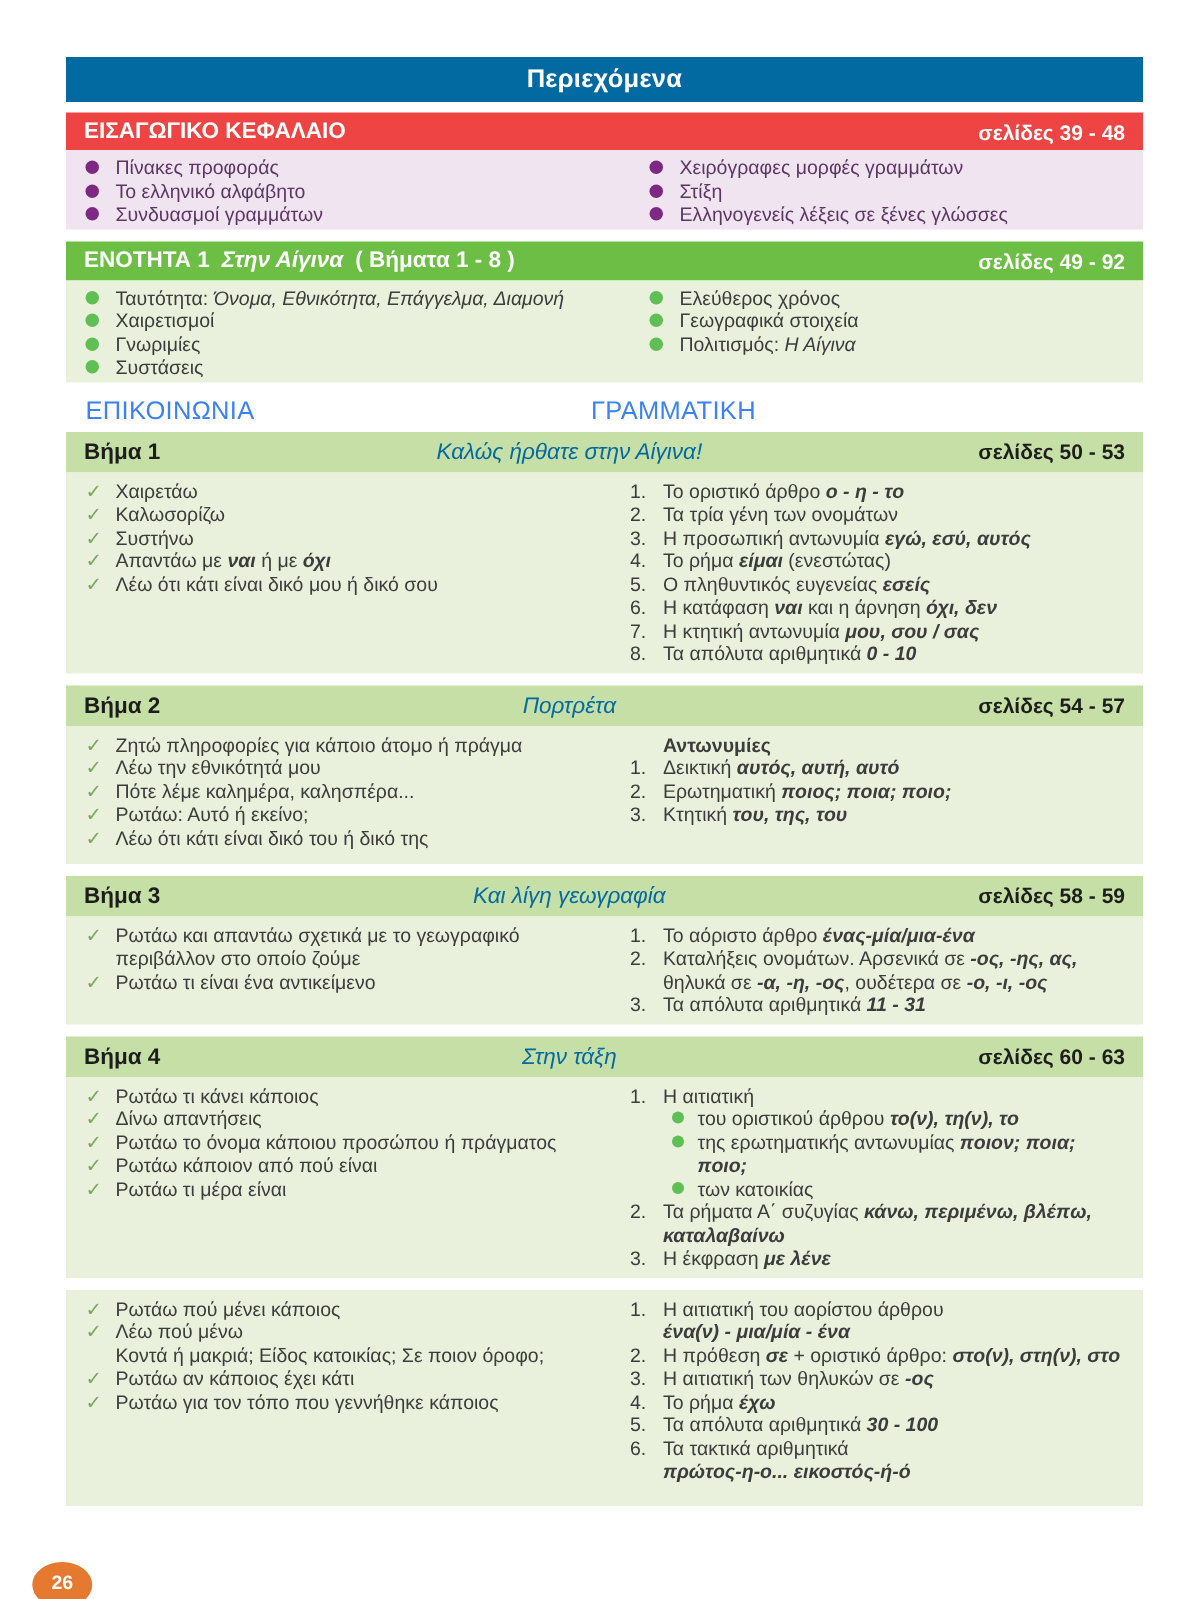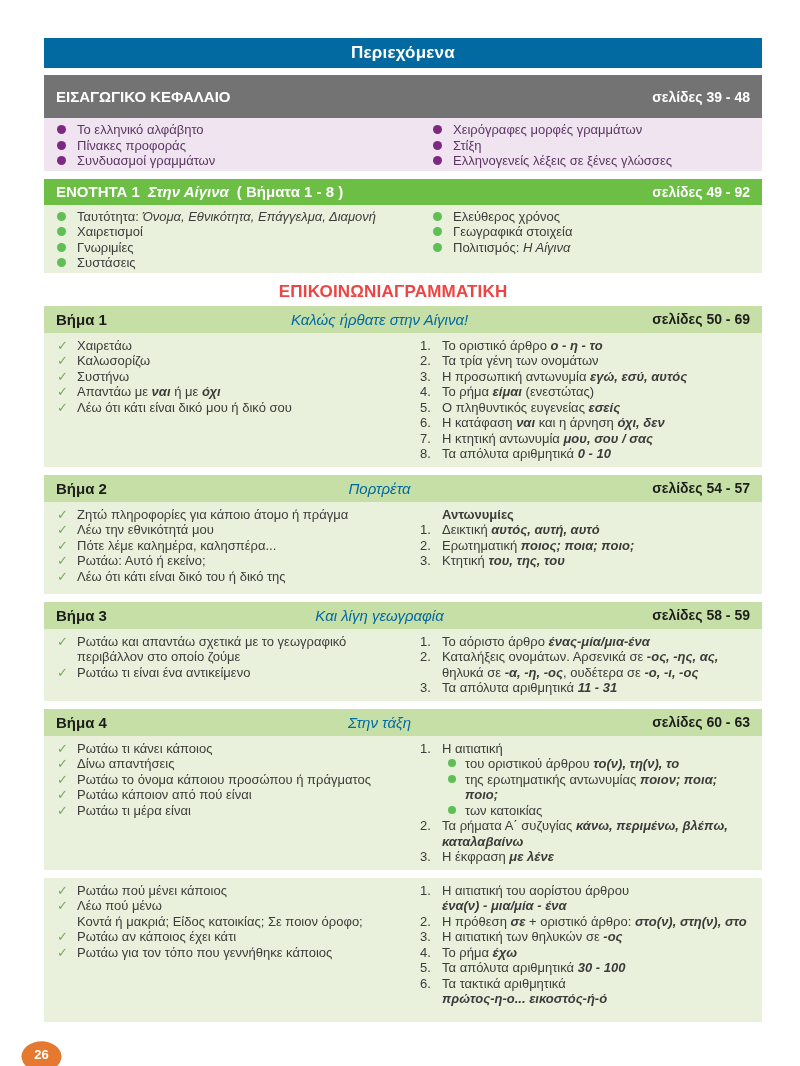--- a/index.html
+++ b/index.html
@@ -13,21 +13,21 @@
   
   .title-bar{
     height:30px;background:#0369a1;display:flex;align-items:center;justify-content:center;
     margin-bottom:7px;
   }
   .title-bar span{color:#ffffff;font-weight:bold;font-size:17px;letter-spacing:.2px;}
 
   
   .bar{display:flex;align-items:center;justify-content:space-between;padding:0 12px;}
   .bar .pages{color:#ffffff;font-weight:bold;font-size:14px;white-space:nowrap;}
-  .bar-purple{background:#737373;height:43px;}
+  .bar-purple{background:#ef4444;height:25px;}
   .bar-green{background:#6cbe45;height:26px;}
   .bar .h{color:#ffffff;font-weight:bold;font-size:15px;display:flex;align-items:baseline;gap:8px;}
   .bar .h .it{font-style:italic;font-weight:bold;}
   .bar .h .rng{font-weight:bold;font-style:normal;}
 
   
   .sec-body{display:flex;padding:4px 0 2px 0;box-sizing:border-box;}
   .body-purple{background:#efe4f0;color:#5c3663;min-height:50px;margin-bottom:8px;}
   .body-green{background:#e9f1dc;min-height:64px;margin-bottom:6px;}
   .colL{width:376px;flex:none;}
@@ -35,21 +35,21 @@
   ul.blist{list-style:none;margin:0;padding:0;font-size:13px;line-height:15.5px;}
   ul.blist li{display:flex;gap:11px;padding:0 0 0 13px;align-items:flex-start;}
   .blt{width:9px;height:9px;border-radius:50%;margin-top:3px;flex:none;}
   .blt-purple{background:#7d2983;}
   .blt-green{background:#5fbe54;}
   .body-purple ul.blist{color:#5c3663;}
 
   
   .col-heads{display:flex;height:26px;align-items:center;margin:2px 0 1px 0;}
   .col-heads .chL{width:350px;flex:none;padding-left:13px;box-sizing:border-box;}
-  .col-heads span{font-weight:bold;font-size:17px;color:#ef4444;letter-spacing:.2px;text-align:right;}
+  .col-heads span{font-weight:normal;font-size:17px;color:#3b82f6;letter-spacing:.2px;}
 
   
   .step{margin-bottom:8px;}
   .step-head{
     background:#c5dfa6;height:27px;display:flex;align-items:center;padding:0 12px;text-align:center;
   }
   .step-head .lbl{font-weight:bold;font-size:15px;color:#1d1d1b;}
   .step-head .ttl{font-style:italic;font-size:15px;color:#0369a1;margin-left:0;flex:1;}
   .step-head .pages{font-weight:bold;font-size:14px;color:#1d1d1b;white-space:nowrap;}
   .step-body{background:#e9f1dc;display:flex;padding:5px 0;box-sizing:border-box;}
@@ -89,25 +89,25 @@
 
   <section>
     <div class="bar bar-purple">
       <span class="h">ΕΙΣΑΓΩΓΙΚΟ ΚΕΦΑΛΑΙΟ</span>
       <span class="pages">σελίδες 39 - 48</span>
     </div>
     <div class="sec-body body-purple">
       <ul class="blist colL">
         <li>
             <span class="blt blt-purple"></span>
+            <span>Πίνακες προφοράς</span>
+          </li>
+        <li>
+            <span class="blt blt-purple"></span>
             <span>Το ελληνικό αλφάβητο</span>
-          </li>
-        <li>
-            <span class="blt blt-purple"></span>
-            <span>Πίνακες προφοράς</span>
           </li>
         <li>
             <span class="blt blt-purple"></span>
             <span>Συνδυασμοί γραμμάτων</span>
           </li>
       </ul>
       <ul class="blist colR">
         <li>
             <span class="blt blt-purple"></span>
             <span>Χειρόγραφες μορφές γραμμάτων</span>
@@ -171,21 +171,21 @@
 
   <div class="col-heads">
     <span class="chL">ΕΠΙΚΟΙΝΩΝΙΑ</span>
     <span>ΓΡΑΜΜΑΤΙΚΗ</span>
   </div>
 
   <section class="step s1">
     <div class="step-head">
       <span class="lbl">Βήμα 1</span>
       <span class="ttl">Καλώς ήρθατε στην Αίγινα!</span>
-      <span class="pages">σελίδες 50 - 69</span>
+      <span class="pages">σελίδες 50 - 53</span>
     </div>
     <div class="step-body">
       <ul class="comm colL">
         <li>
             <span class="chk">✓</span>
             <span>Χαιρετάω</span>
           </li>
         <li>
             <span class="chk">✓</span>
             <span>Καλωσορίζω</span>

